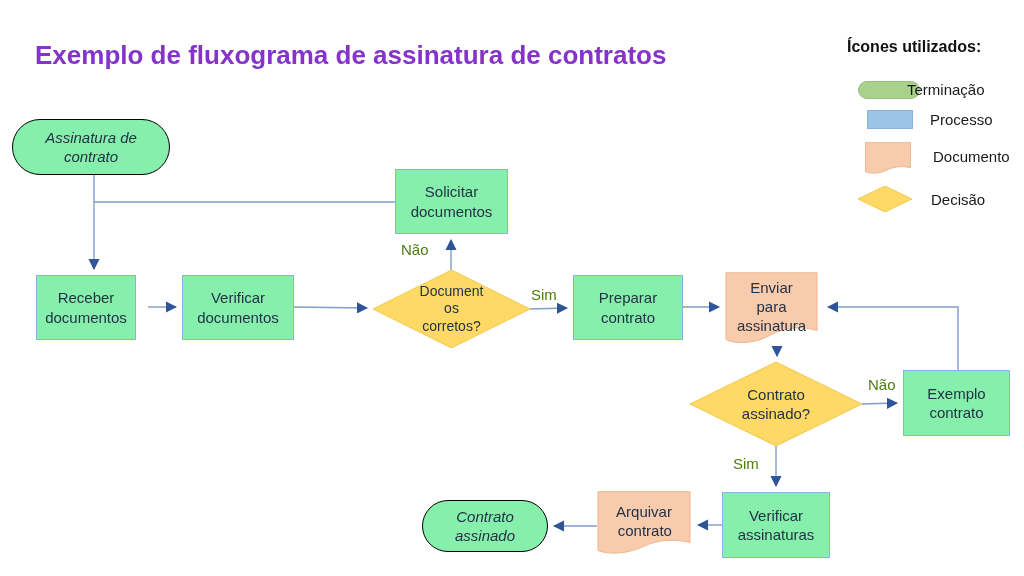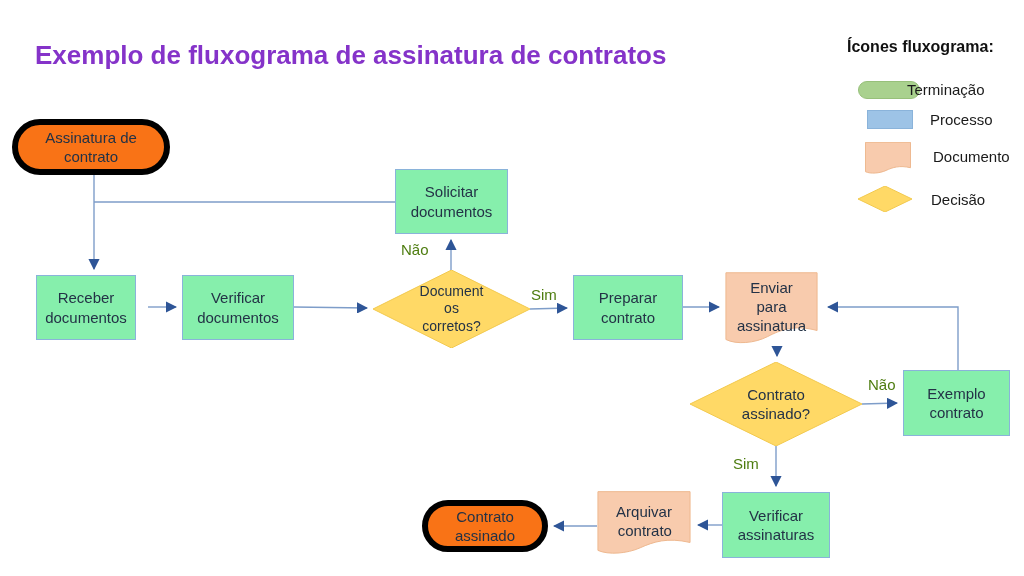--- a/index.html
+++ b/index.html
@@ -58,23 +58,24 @@
   .nlabel {
     position: relative;
     z-index: 2;
     white-space: pre-line;
     font-size: 15px;
     line-height: 1.28;
     color: #233246;
   }
   .nlabel.small { font-size: 14px; line-height: 1.25; }
   .terminator {
-    background: #f97316;
-    border: 6px solid #000000;
+    background: #86efac;
+    border: 1px solid #000000;
     border-radius: 28px;
+    font-style: italic;
   }
   .process {
     background: #86efac;
     border: 1px solid #8ab3da;
   }
   .shape-svg {
     position: absolute;
     inset: 0;
     width: 100%;
     height: 100%;
@@ -126,21 +127,21 @@
     <path class="edge" d="M777,346 L777,356" marker-end="url(#arrow)"></path>
     <path class="edge" d="M862,404 L897,403" marker-end="url(#arrow)"></path>
     <path class="edge" d="M958,370 L958,307 L828,307" marker-end="url(#arrow)"></path>
     <path class="edge" d="M776,446 L776,486" marker-end="url(#arrow)"></path>
     <path class="edge" d="M722,525 L698,525" marker-end="url(#arrow)"></path>
     <path class="edge" d="M597,526 L554,526" marker-end="url(#arrow)"></path>
   </svg>
 
   <div class="title">Exemplo de fluxograma de assinatura de contratos</div>
 
-  <div class="legend-title">Ícones fluxograma:</div>
+  <div class="legend-title">Ícones utilizados:</div>
 
   <div class="legend-swatch swatch-terminator"></div>
   <div class="legend-label" style="left:907px; top:81px;">Terminação</div>
 
   <div class="legend-swatch swatch-process"></div>
   <div class="legend-label" style="left:930px; top:111px;">Processo</div>
 
   <svg class="legend-swatch swatch-document" viewBox="0 0 100 100" preserveAspectRatio="none" xmlns="http://www.w3.org/2000/svg">
     <path class="document-path" vector-effect="non-scaling-stroke" d="M1,1 L99,1 L99,78 C75,70 60,77 46,86 C32,95 12,97 1,90 Z"></path>
   </svg>

